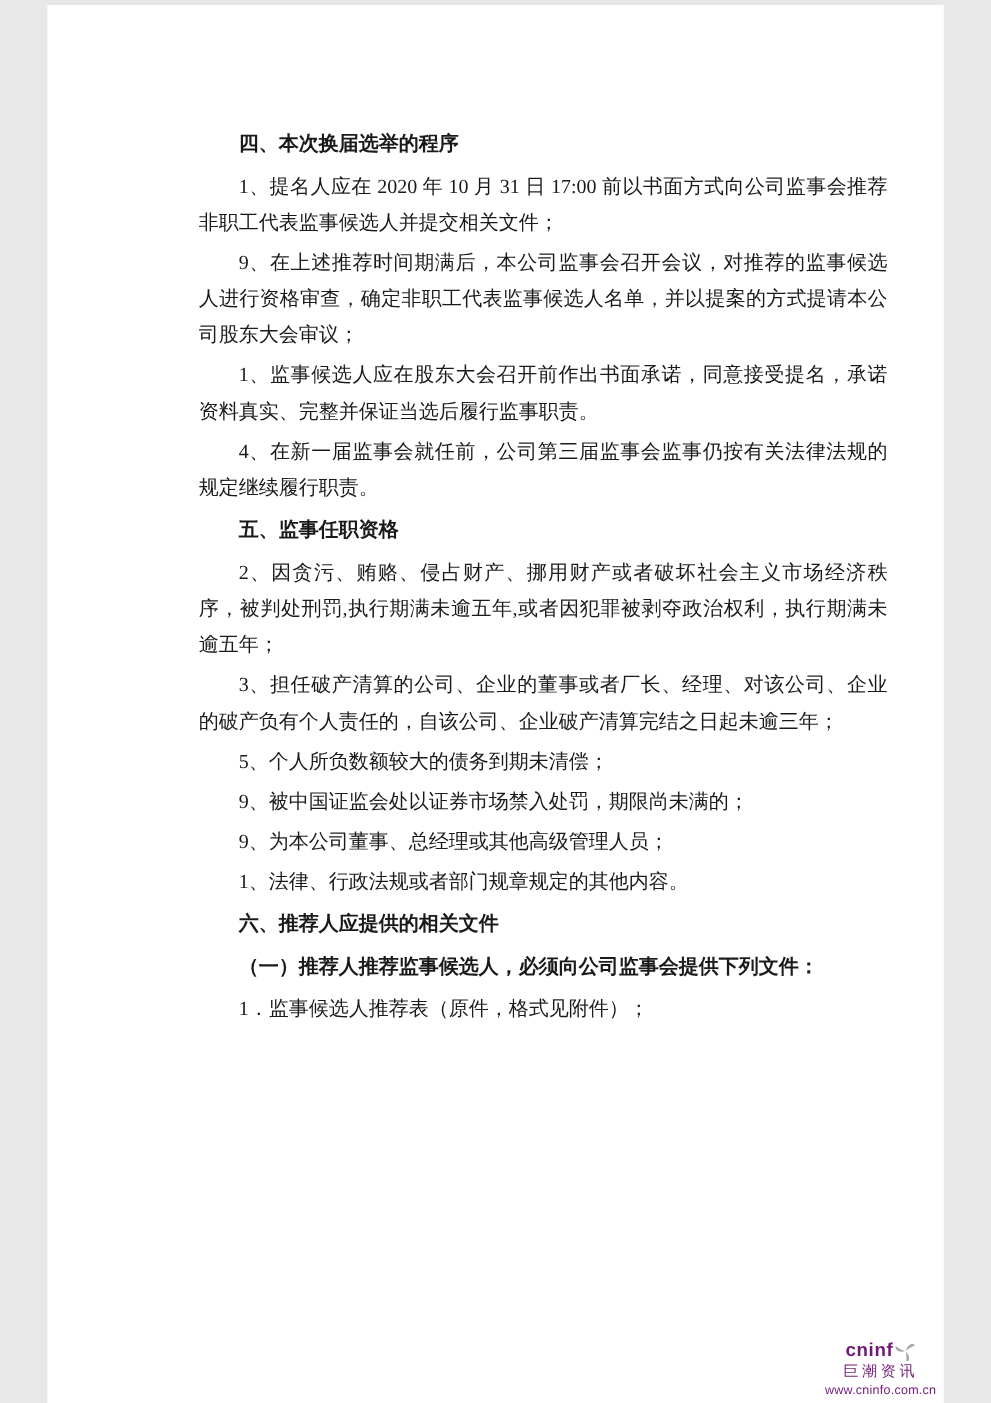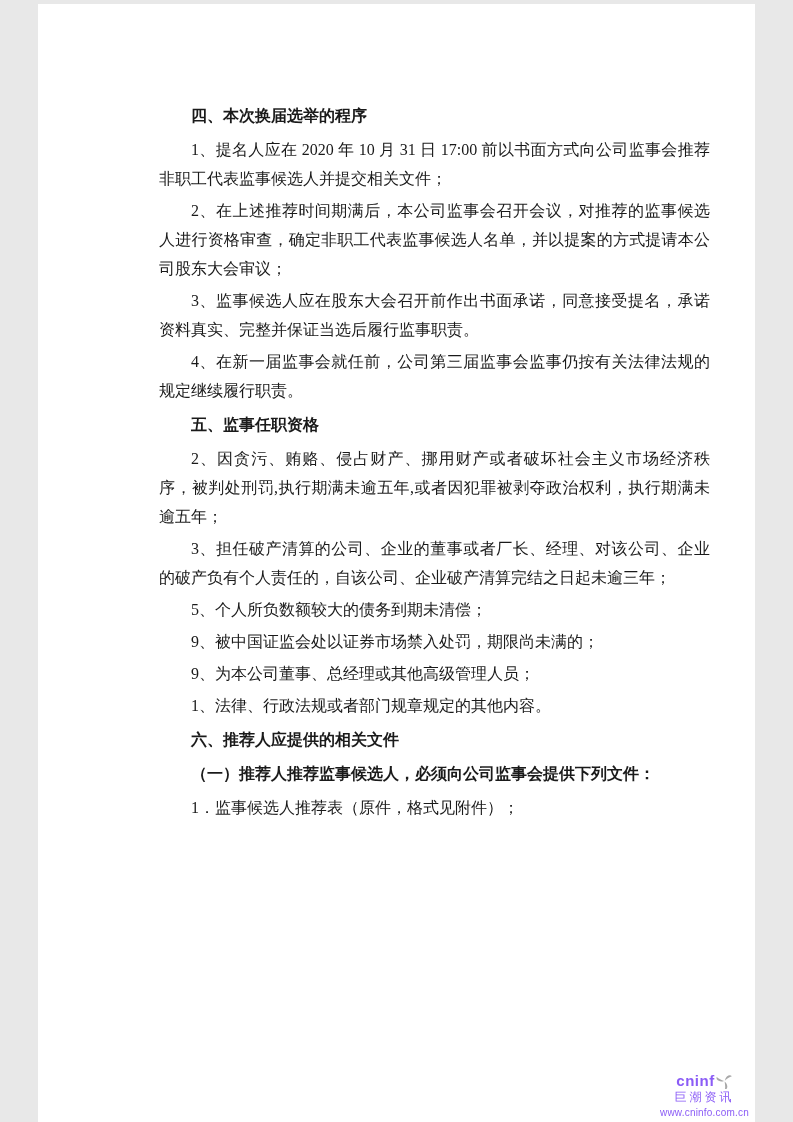--- a/index.html
+++ b/index.html
@@ -31,40 +31,40 @@
     font-weight:bold;
     text-indent:2em;
     text-align:left;
   }
   .cninfo{
     position:absolute;
     right:6px;bottom:8px;
     display:flex;
     flex-direction:column;
     align-items:center;
-    color:#8b5cf6;
+    color:#701a75;
     font-family:"Liberation Sans","DejaVu Sans",sans-serif;
     line-height:1.15;
   }
   .brand-row{display:flex;align-items:center;gap:1px;}
   .brand{font-size:15px;font-weight:bold;letter-spacing:0.5px;}
   .swirl{display:inline-block;width:17px;height:16px;}
   .brand-cn{font-size:12px;letter-spacing:3px;margin-top:1px;}
   .url{font-size:10px;margin-top:2px;letter-spacing:0.2px;}
 </style>
 </head>
 <body>
 
 <div class="page">
 
   <div class="content">
     <p class="sec">四、本次换届选举的程序</p>
     <p>1、提名人应在 2020 年 10 月 31 日 17:00 前以书面方式向公司监事会推荐非职工代表监事候选人并提交相关文件；</p>
-    <p>2、在上述推荐时间期满后，本公司监事会召开会议，对推荐的监事候选人进行资格审查，确定非职工代表监事候选人名单，并以提案的方式提请本公司股东大会审议；</p>
-    <p>3、监事候选人应在股东大会召开前作出书面承诺，同意接受提名，承诺资料真实、完整并保证当选后履行监事职责。</p>
+    <p>9、在上述推荐时间期满后，本公司监事会召开会议，对推荐的监事候选人进行资格审查，确定非职工代表监事候选人名单，并以提案的方式提请本公司股东大会审议；</p>
+    <p>1、监事候选人应在股东大会召开前作出书面承诺，同意接受提名，承诺资料真实、完整并保证当选后履行监事职责。</p>
     <p>4、在新一届监事会就任前，公司第三届监事会监事仍按有关法律法规的规定继续履行职责。</p>
 
     <p class="sec">五、监事任职资格</p>
     <p>2、因贪污、贿赂、侵占财产、挪用财产或者破坏社会主义市场经济秩序，被判处刑罚,执行期满未逾五年,或者因犯罪被剥夺政治权利，执行期满未逾五年；</p>
     <p>3、担任破产清算的公司、企业的董事或者厂长、经理、对该公司、企业的破产负有个人责任的，自该公司、企业破产清算完结之日起未逾三年；</p>
     <p>5、个人所负数额较大的债务到期未清偿；</p>
     <p>9、被中国证监会处以证券市场禁入处罚，期限尚未满的；</p>
     <p>9、为本公司董事、总经理或其他高级管理人员；</p>
     <p>1、法律、行政法规或者部门规章规定的其他内容。</p>
 

